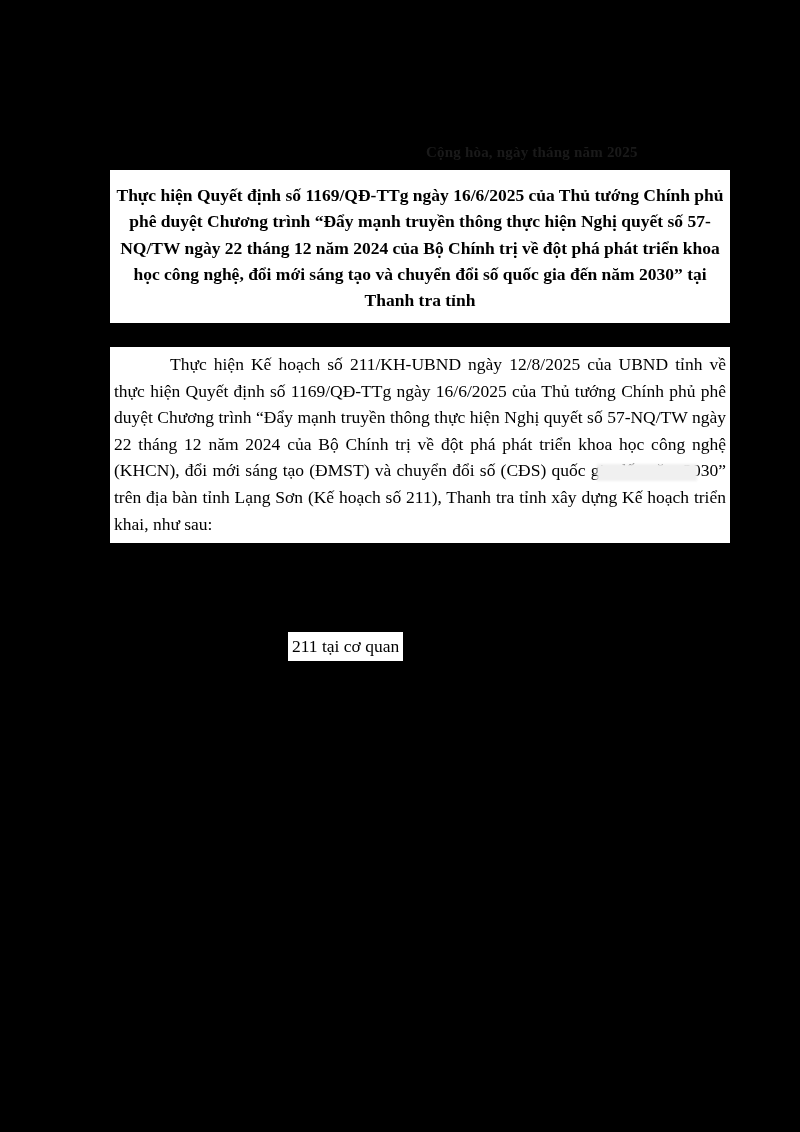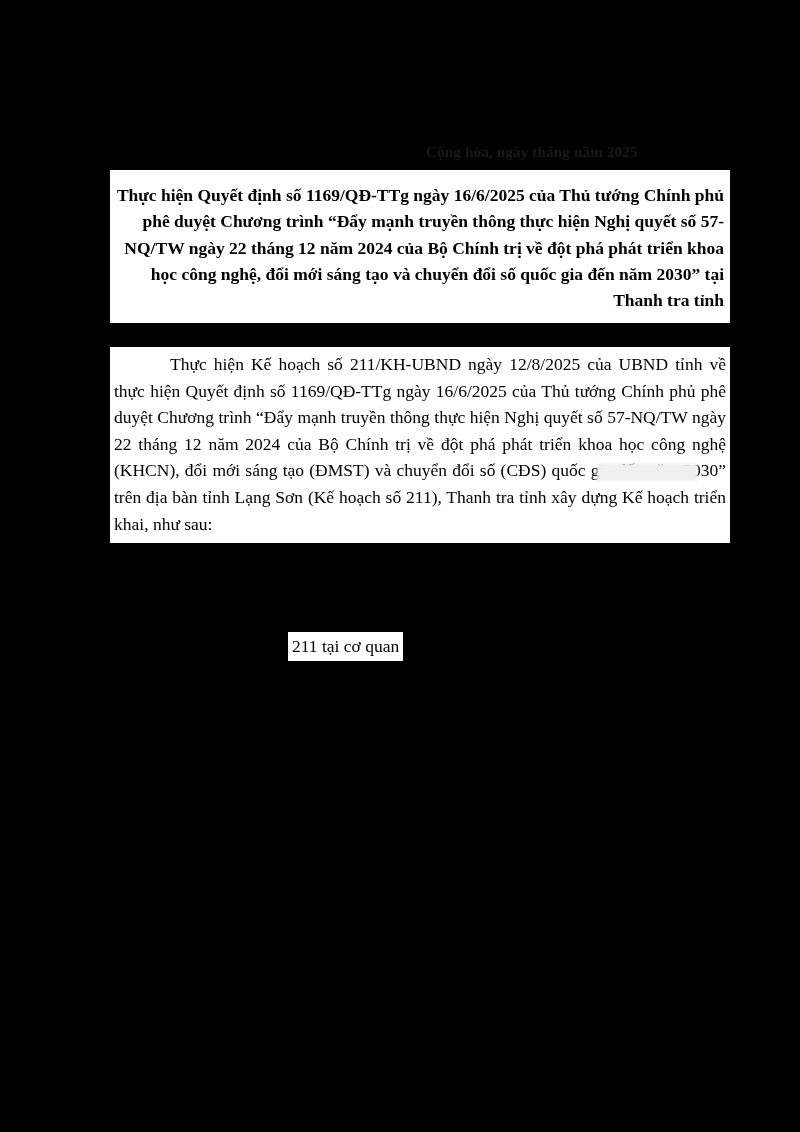--- a/index.html
+++ b/index.html
@@ -46,21 +46,21 @@
     font-size: 19px;
     font-weight: bold;
     letter-spacing: 0.5px;
     line-height: 1.25;
   }
   .title-sub {
     font-size: 17.5px;
     font-weight: bold;
     line-height: 1.5;
     margin-top: 4px;
-    text-align: right;
+    text-align: center;
   }
 
   
   .body-block {
     position: absolute;
     top: 347px;
     left: 110px;
     width: 620px;
     background: #ffffff;
     padding: 4px 4px 6px 4px;

